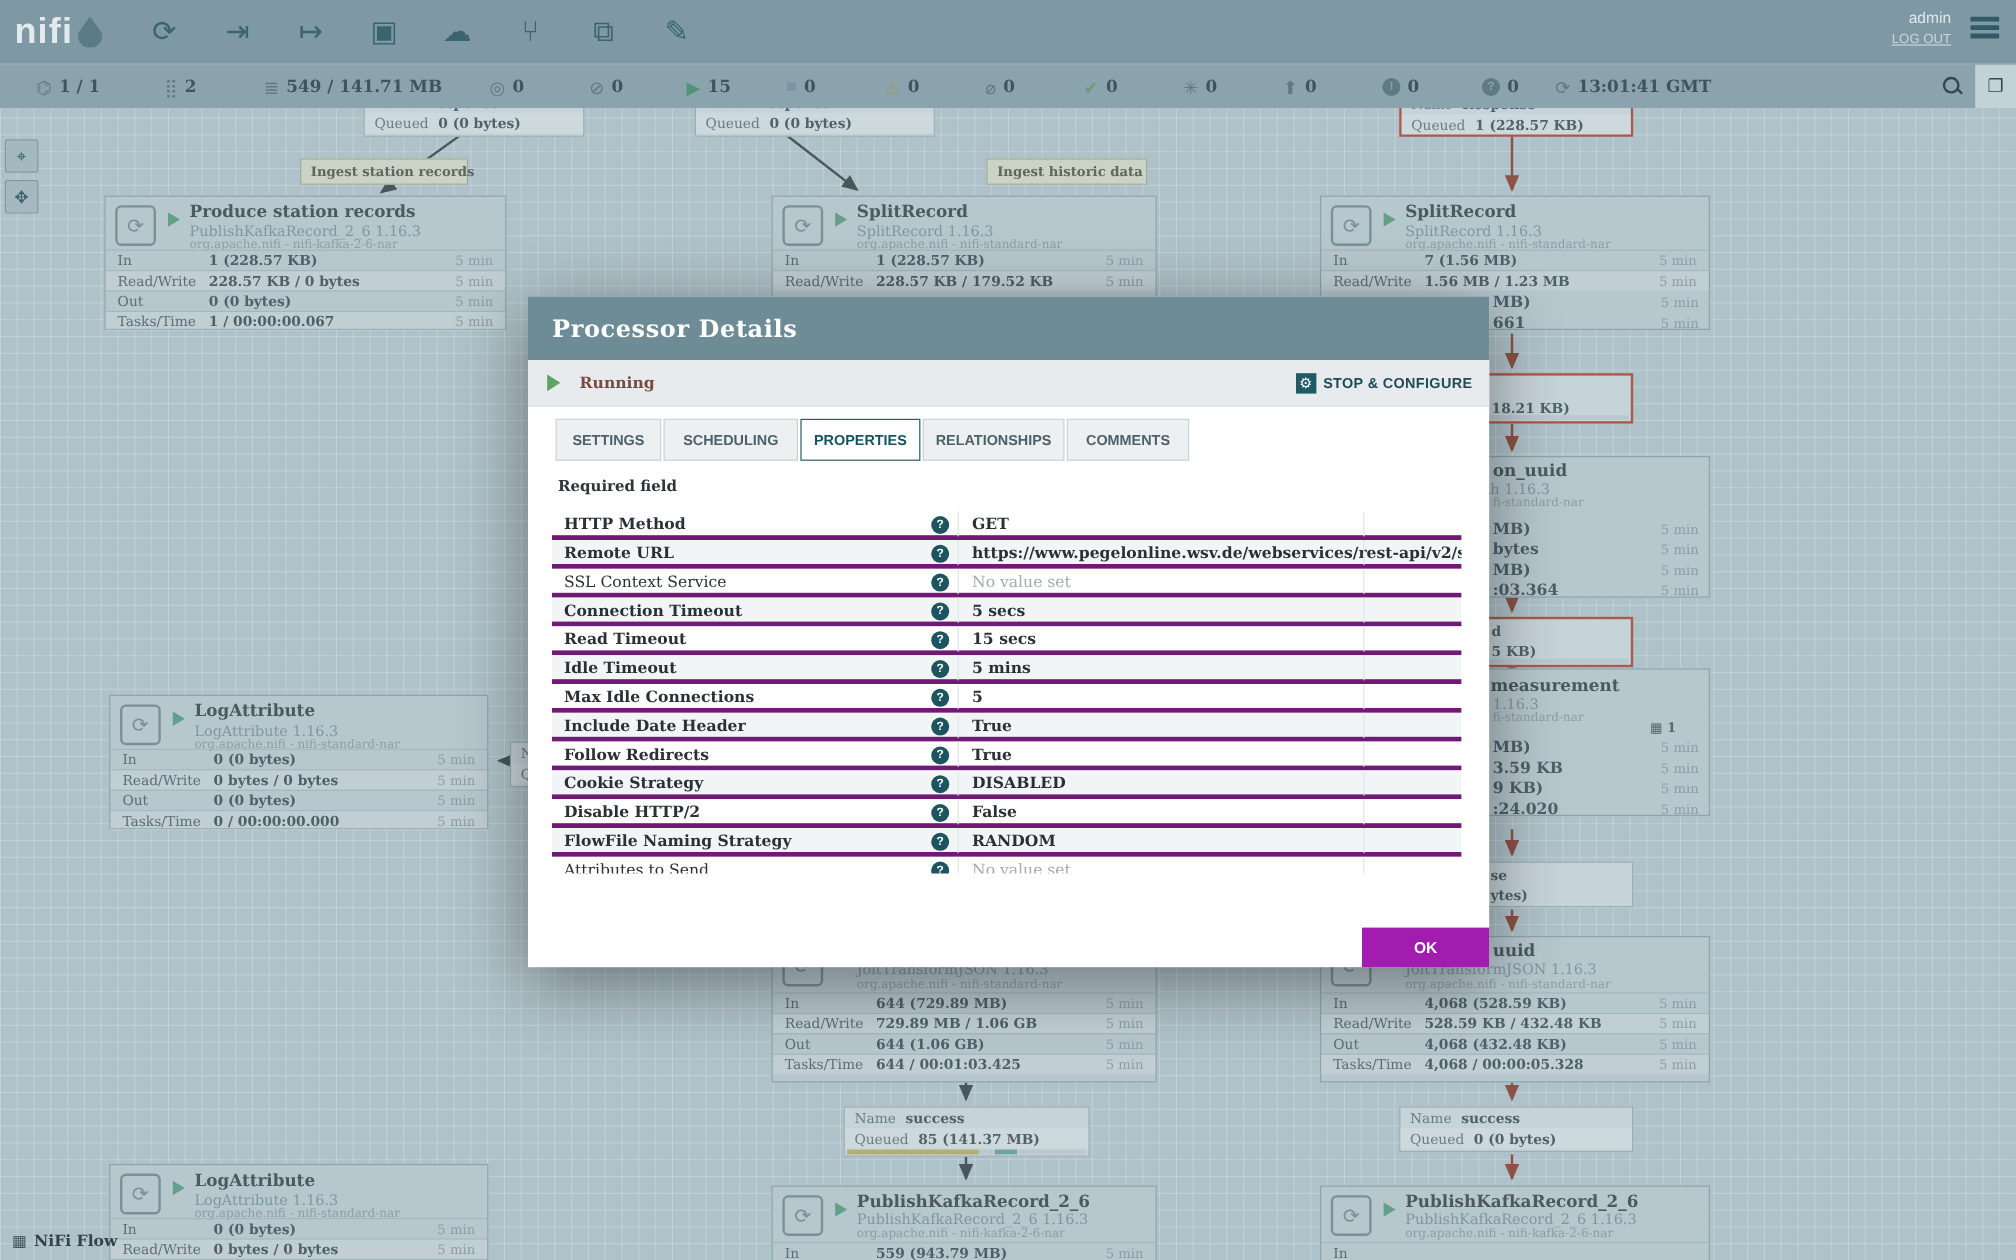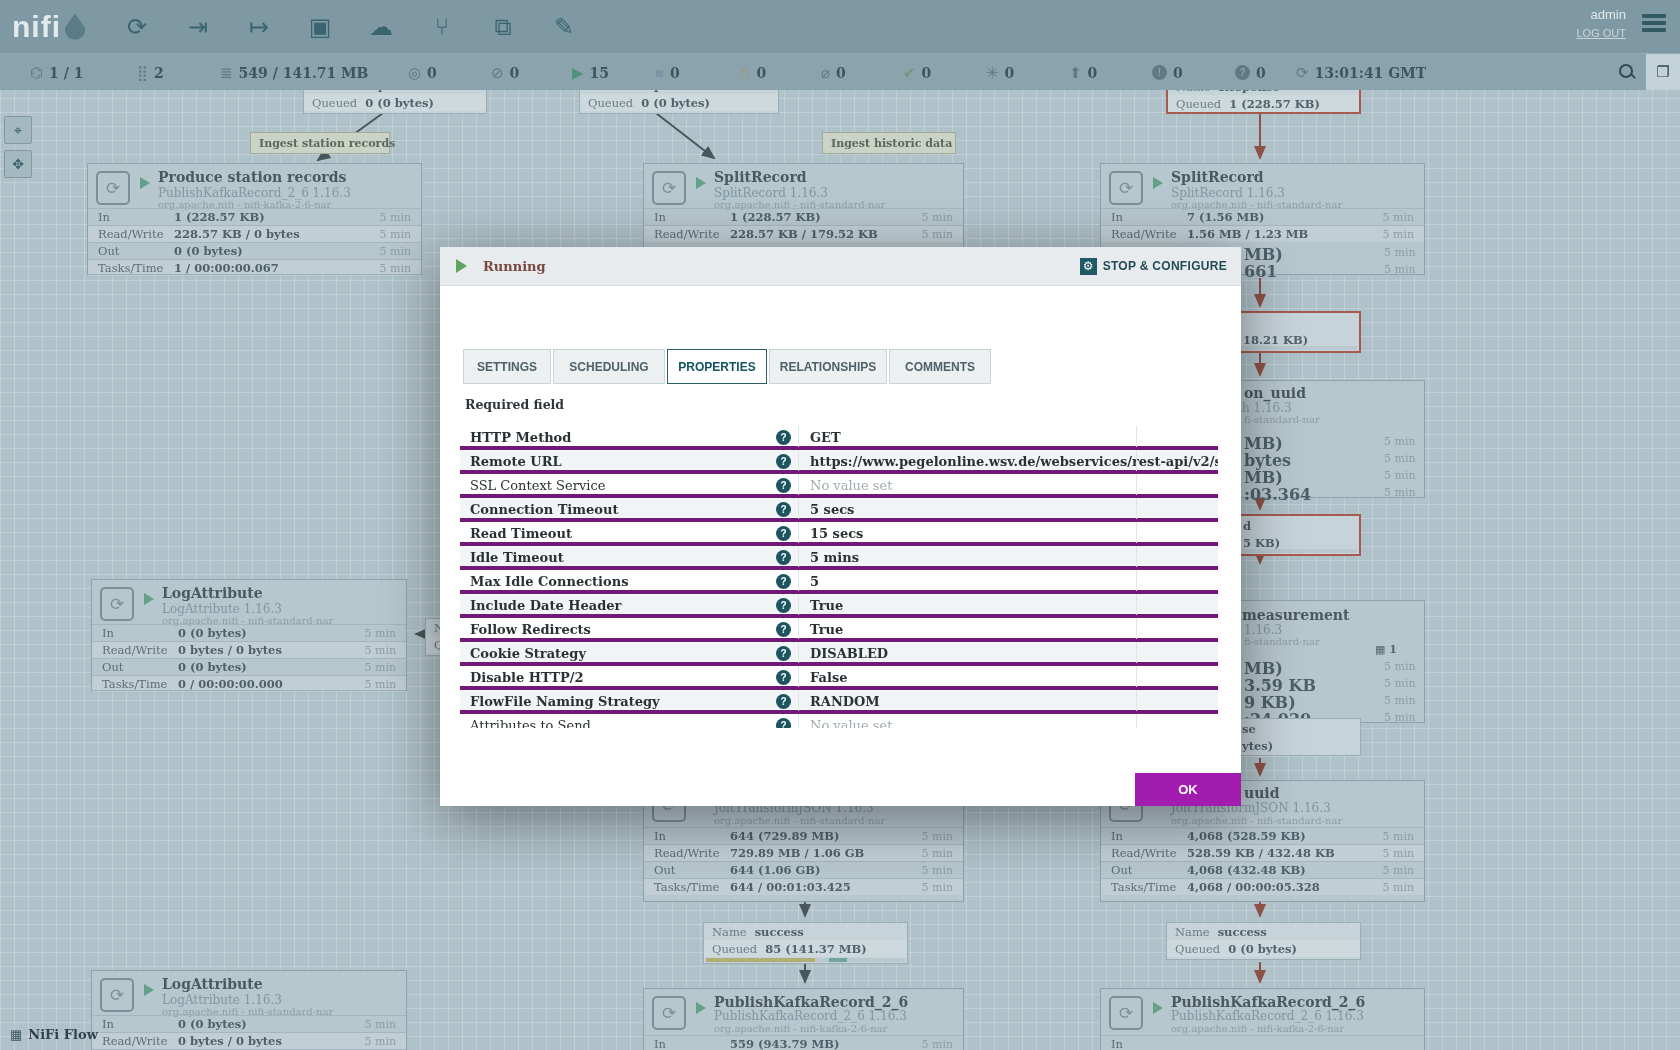--- a/index.html
+++ b/index.html
@@ -25,21 +25,21 @@
   .proc-title{position:absolute;left:70px;top:5px;font:bold 14px "DejaVu Serif",serif;color:#4b5a61;white-space:nowrap;}
   .proc-type{position:absolute;left:70px;top:22px;font:12px "DejaVu Serif",serif;color:#7e98a0;white-space:nowrap;}
   .proc-org{position:absolute;left:70px;top:35px;font:10px "DejaVu Serif",serif;color:#8c9fa6;white-space:nowrap;}
   .proc-row{position:absolute;left:0;right:0;height:17px;border-top:1px solid #a4b7be;
     font-family:"DejaVu Serif",serif;font-size:11.5px;display:flex;align-items:center;box-sizing:border-box;}
   .proc-row.alt{background:rgba(255,255,255,.14);}
   .pr-label{margin-left:10px;color:#5c6e76;width:76px;flex:none;}
   .pr-value{color:#4e6068;font-weight:bold;white-space:nowrap;}
   .pr-time{margin-left:auto;margin-right:10px;color:#8b9ea7;font-size:11px;}
   .proc-frag{position:absolute;font-family:"DejaVu Serif",serif;white-space:nowrap;}
-  .frag-val{font-size:16px;font-weight:bold;color:#4e6068;}
+  .frag-val{font-size:13px;font-weight:bold;color:#4e6068;}
   .frag-time{font-size:11px;color:#8b9ea7;}
   .frag-title{font-size:14px;font-weight:bold;color:#4b5a61;}
   .frag-type{font-size:12px;color:#7e98a0;}
   .frag-org{font-size:10px;color:#8c9fa6;}
   .proc-badge{position:absolute;font:bold 11px "DejaVu Serif",serif;color:#55676f;white-space:nowrap;}
 
   .connlabel{position:absolute;background:#c6d3d8;border:1px solid #9aaeb6;z-index:1;
     box-sizing:border-box;overflow:hidden;}
   .connlabel.red{border:2px solid #a85a4e;}
   .cl-row{height:17px;display:flex;align-items:center;font-family:"DejaVu Serif",serif;
@@ -263,21 +263,21 @@
         <span class="proc-frag frag-org" style="left: 143px; top: 33px;">fi-standard-nar</span>
         <span class="proc-frag frag-val" style="left: 143px; top: 53px;">MB)</span>
         <span class="proc-frag frag-time" style="left: 283px; top: 54px;">5 min</span>
         <span class="proc-frag frag-val" style="left: 143px; top: 70px;">bytes</span>
         <span class="proc-frag frag-time" style="left: 283px; top: 71px;">5 min</span>
         <span class="proc-frag frag-val" style="left: 143px; top: 87px;">MB)</span>
         <span class="proc-frag frag-time" style="left: 283px; top: 88px;">5 min</span>
         <span class="proc-frag frag-val" style="left: 143px; top: 104px;">:03.364</span>
         <span class="proc-frag frag-time" style="left: 283px; top: 105px;">5 min</span>
       </div>
-      <div class="proc" style="left: 1100px; top: 600px; width: 325px; height: 123px;">
+      <div class="proc" style="left: 1100px; top: 557px; width: 325px; height: 123px;">
         <div class="proc-icon">⟳</div>
         <div class="proc-play"></div>
         <span class="proc-frag frag-title" style="left: 141px; top: 6px;">measurement</span>
         <span class="proc-frag frag-type" style="left: 143px; top: 22px;">1.16.3</span>
         <span class="proc-frag frag-org" style="left: 143px; top: 35px;">fi-standard-nar</span>
         <span class="proc-frag frag-val" style="left: 143px; top: 58px;">MB)</span>
         <span class="proc-frag frag-time" style="left: 283px; top: 59px;">5 min</span>
         <span class="proc-frag frag-val" style="left: 143px; top: 75px;">3.59 KB</span>
         <span class="proc-frag frag-time" style="left: 283px; top: 76px;">5 min</span>
         <span class="proc-frag frag-val" style="left: 143px; top: 92px;">9 KB)</span>
@@ -551,20 +551,23 @@
     </div>
   <div class="sb-item" id="sb-refresh" style="left: 1296px;">
     <span class="sb-icon">⟳</span>
     <span class="sb-val">13:01:41 GMT</span>
   </div>
   <div class="sb-search"></div>
   <div class="sb-panelbtn">❐</div>
 </div>
 
 <div id="modal">
+  <div class="m-header">
+    <span class="m-title">Processor Details</span>
+  </div>
   <div class="m-strip">
     <div class="m-state">
       <span class="m-state-tri"></span>
       <span class="m-state-label">Running</span>
     </div>
     <div class="m-stopcfg">
       <span class="m-gear">⚙</span>
       <span class="m-stopcfg-label">STOP &amp; CONFIGURE</span>
     </div>
   </div>

